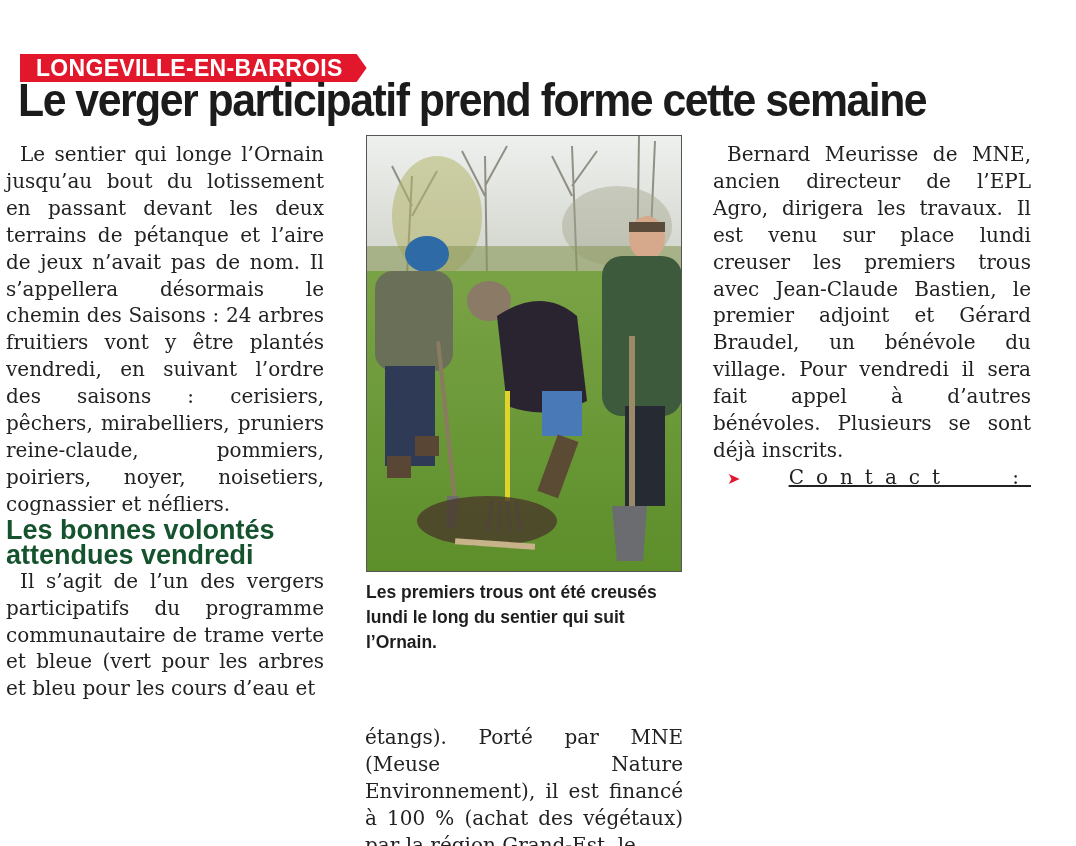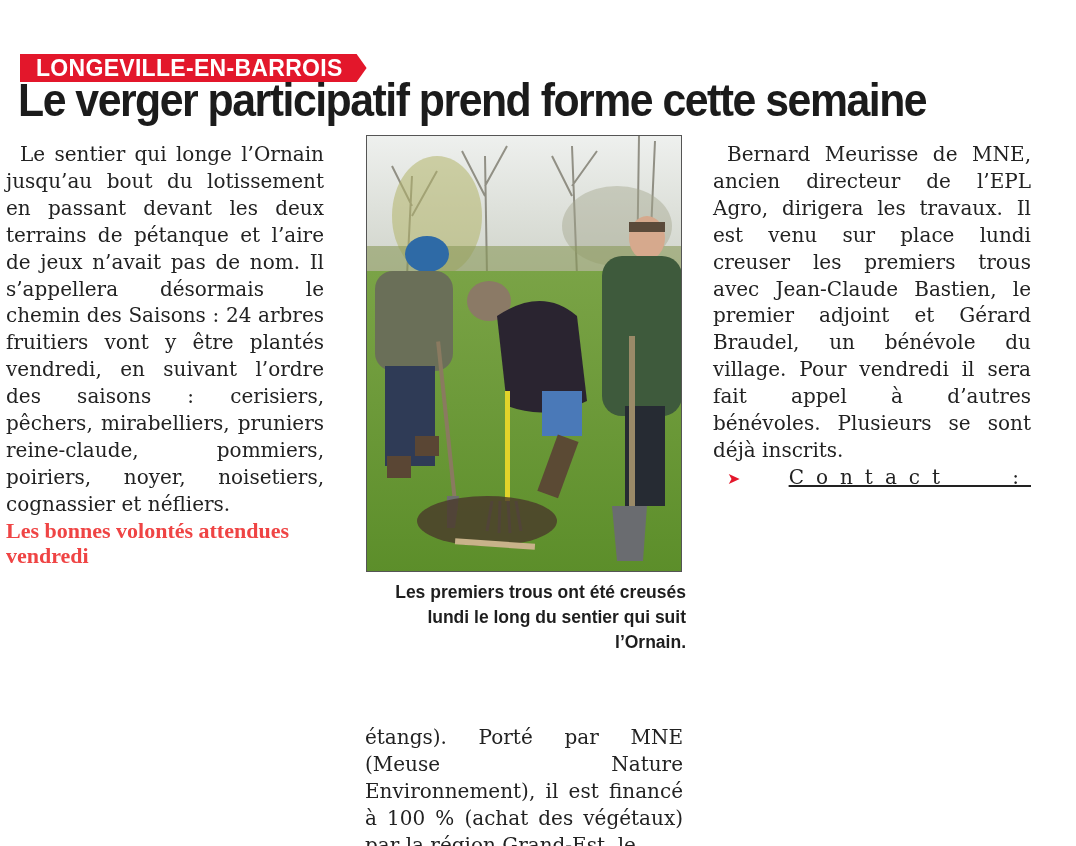--- a/index.html
+++ b/index.html
@@ -21,44 +21,45 @@
   .col {
     position:absolute; font-family:"DejaVu Serif", serif; font-size:20px; line-height:26.9px;
     text-align:justify; color:#222;
   }
   .col p { margin:0; text-indent:14px; }
   .col p.noindent { text-indent:0; }
   #col1 { left:6px; top:141px; width:318px; }
   #col2 { left:365px; top:687px; width:318px; }
   #col3 { left:713px; top:141px; width:318px; }
   .subhead {
-    font-family:Liberation Serif, serif; font-weight:bold; font-size:22px; line-height:25px;
-    color:#ef4444; margin:30px 0 0 0; text-indent:0 !important; text-align:left;
+    font-family:Liberation Sans, sans-serif; font-weight:bold; font-size:27px; line-height:25px;
+    color:#14532d; margin:30px 0 0 0; text-indent:0 !important; text-align:left;
   }
   .photo {
     position:absolute; left:366px; top:135px; width:316px; height:437px;
     border:1px solid #555; box-sizing:border-box; overflow:hidden;
     background:linear-gradient(180deg,#e9ecea 0%,#d4d8d0 18%,#a8ad8c 28%,#7f9a4e 40%,#6f9a36 60%,#5e8f2c 100%);
   }
   .caption {
     position:absolute; left:366px; top:580px; width:320px;
-    font-family:"Liberation Sans", sans-serif; font-weight:bold; font-size:17.5px; line-height:25px; color:#1e1e1e;text-align:right;
+    font-family:"Liberation Sans", sans-serif; font-weight:bold; font-size:17.5px; line-height:25px; color:#1e1e1e;
   }
   .arrow { color:#e3172b; font-size:16px; }
   .contact-line { letter-spacing:12px;text-decoration:underline; }
 </style>
 </head>
 <body>
 
 <div class="kicker">LONGEVILLE-EN-BARROIS</div>
 <h1 class="headline" style="margin:0;">Le verger participatif prend forme cette semaine</h1>
 
 <div id="col1" class="col">
   <p lang="fr" style="hyphens:auto;">Le sentier qui longe l’Ornain jusqu’au bout du lotissement en passant devant les deux terrains de pétanque et l’aire de jeux n’avait pas de nom. Il s’appellera désormais le chemin des Saisons : 24 arbres fruitiers vont y être plantés vendredi, en suivant l’ordre des saisons : cerisiers, pêchers, mirabelliers, pruniers reine-claude, pommiers, poiriers, noyer, noisetiers, cognassier et néfliers.</p>
   <p class="subhead">Les bonnes volontés attendues vendredi</p>
+  <p lang="fr" style="hyphens:auto;">Il s’agit de l’un des vergers participatifs du programme communautaire de trame verte et bleue (vert pour les arbres et bleu pour les cours d’eau et</p>
 </div>
 
 <div class="photo">
   <svg width="316" height="437" viewBox="0 0 316 437">
     <defs>
       <linearGradient id="sky" x1="0" y1="0" x2="0" y2="1">
         <stop offset="0" stop-color="#eef0ee"></stop>
           <stop offset="1" stop-color="#cfd3c9"></stop>
       </linearGradient>
       <linearGradient id="grass" x1="0" y1="0" x2="0" y2="1">

